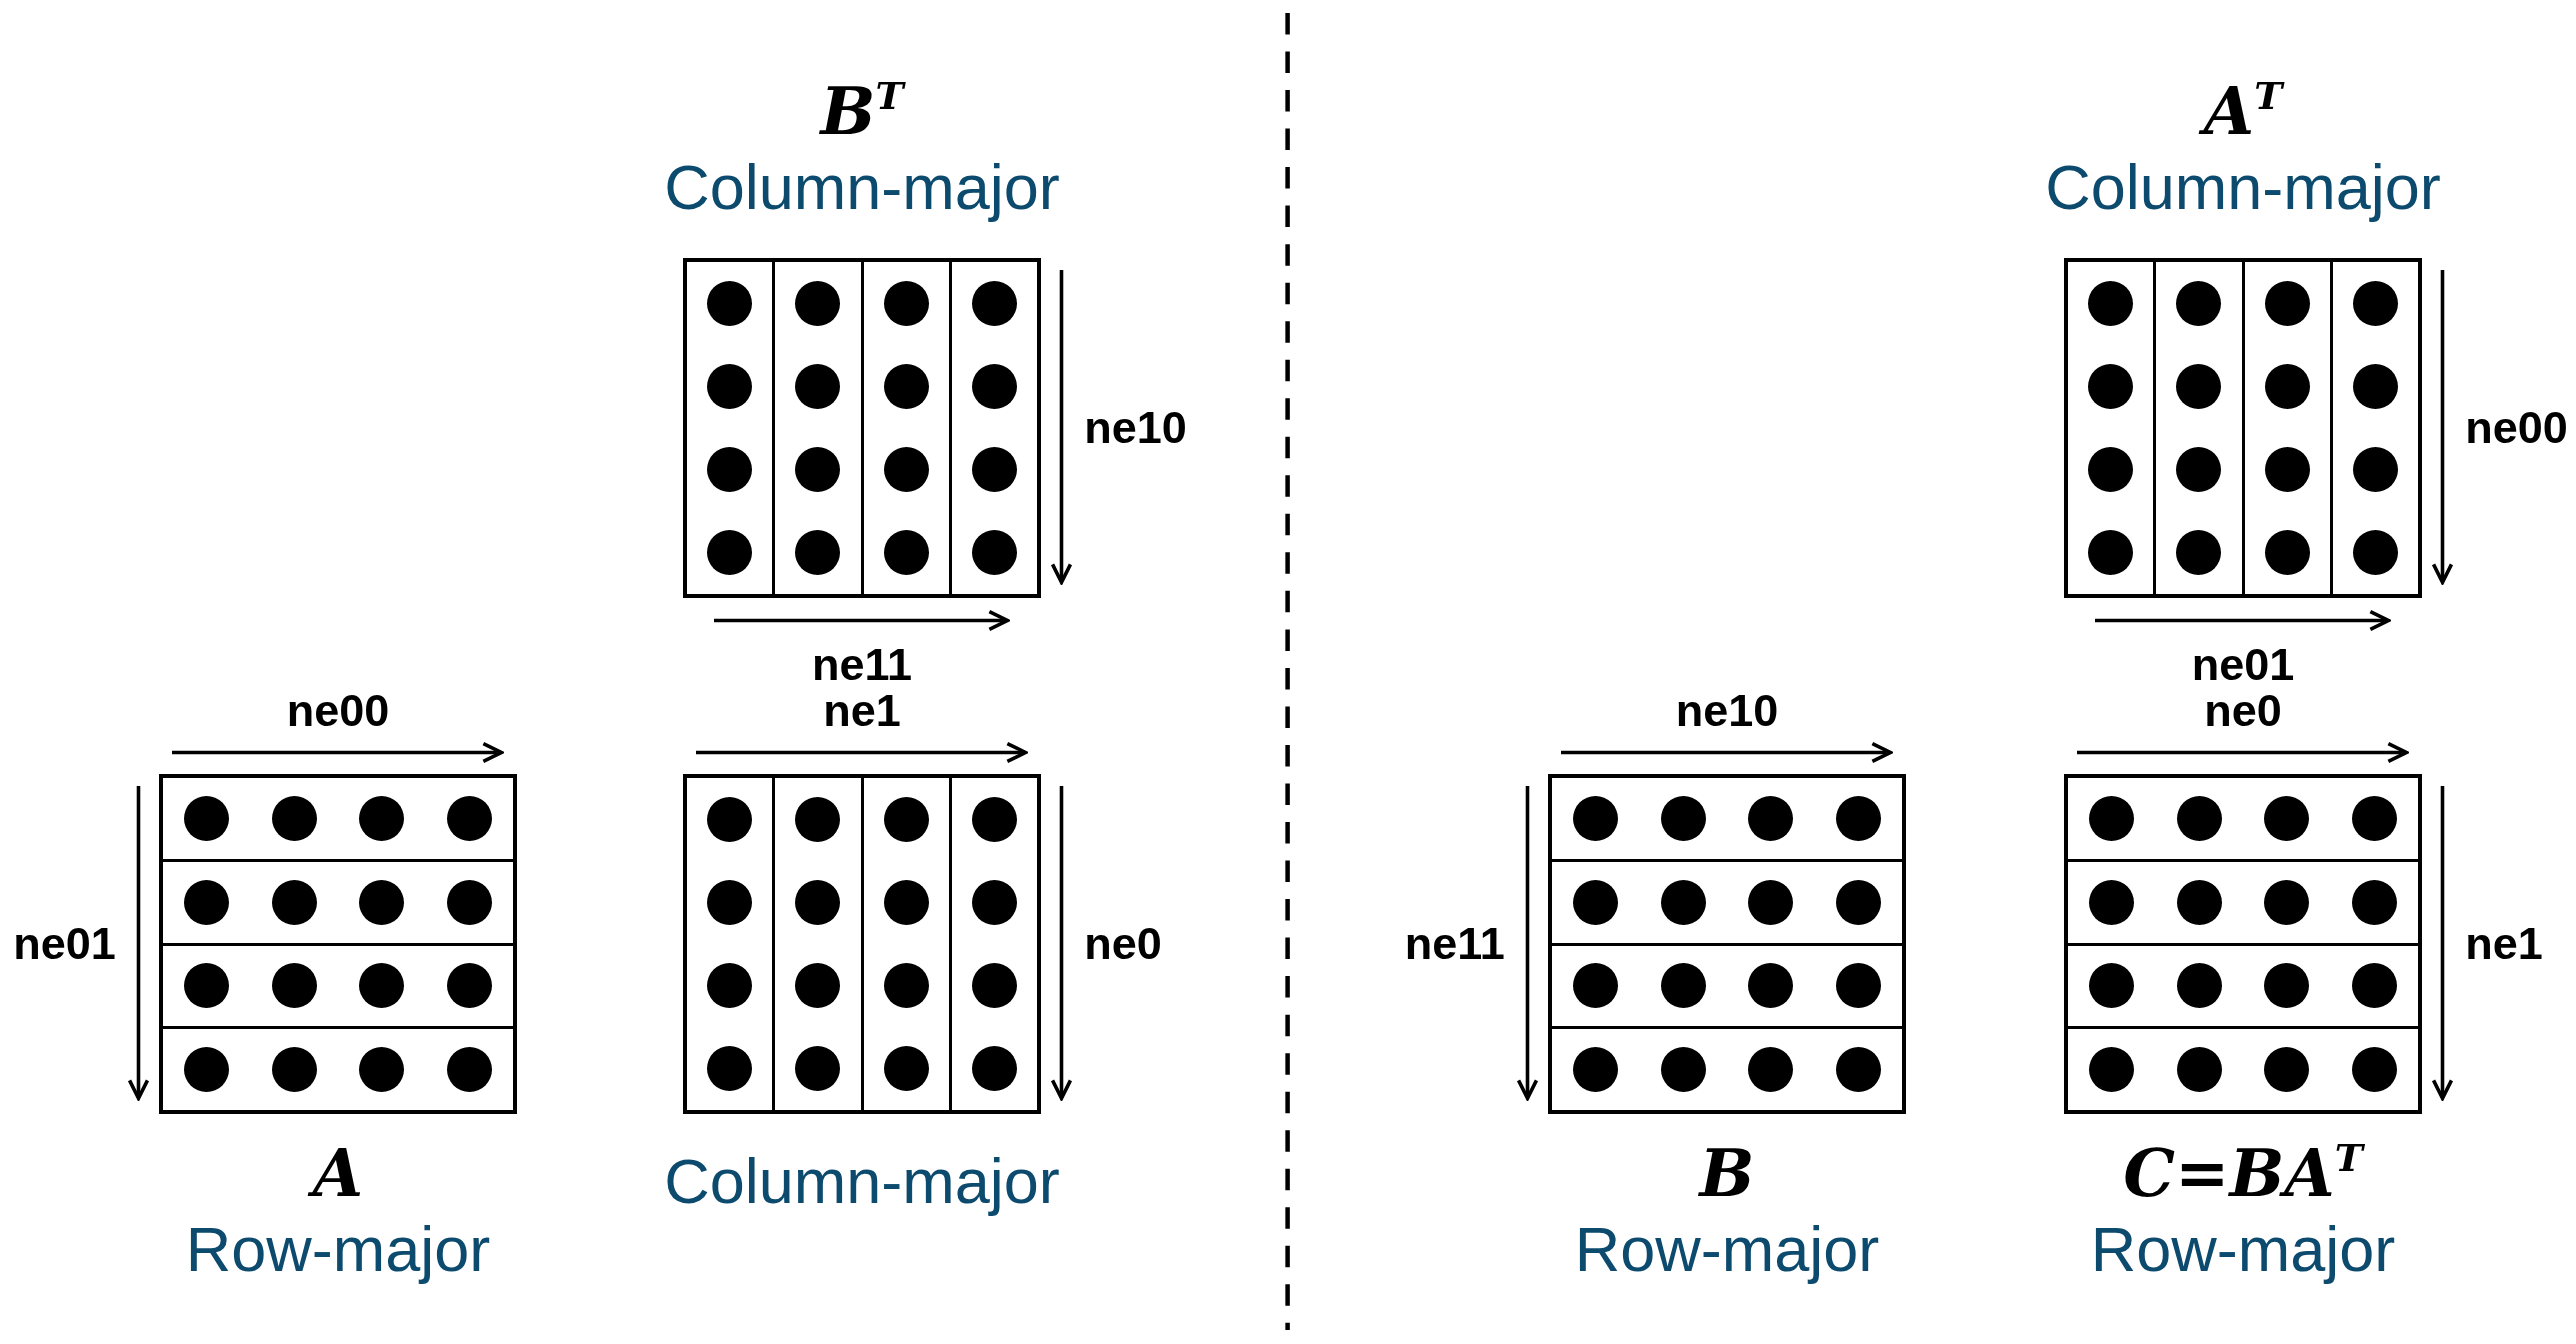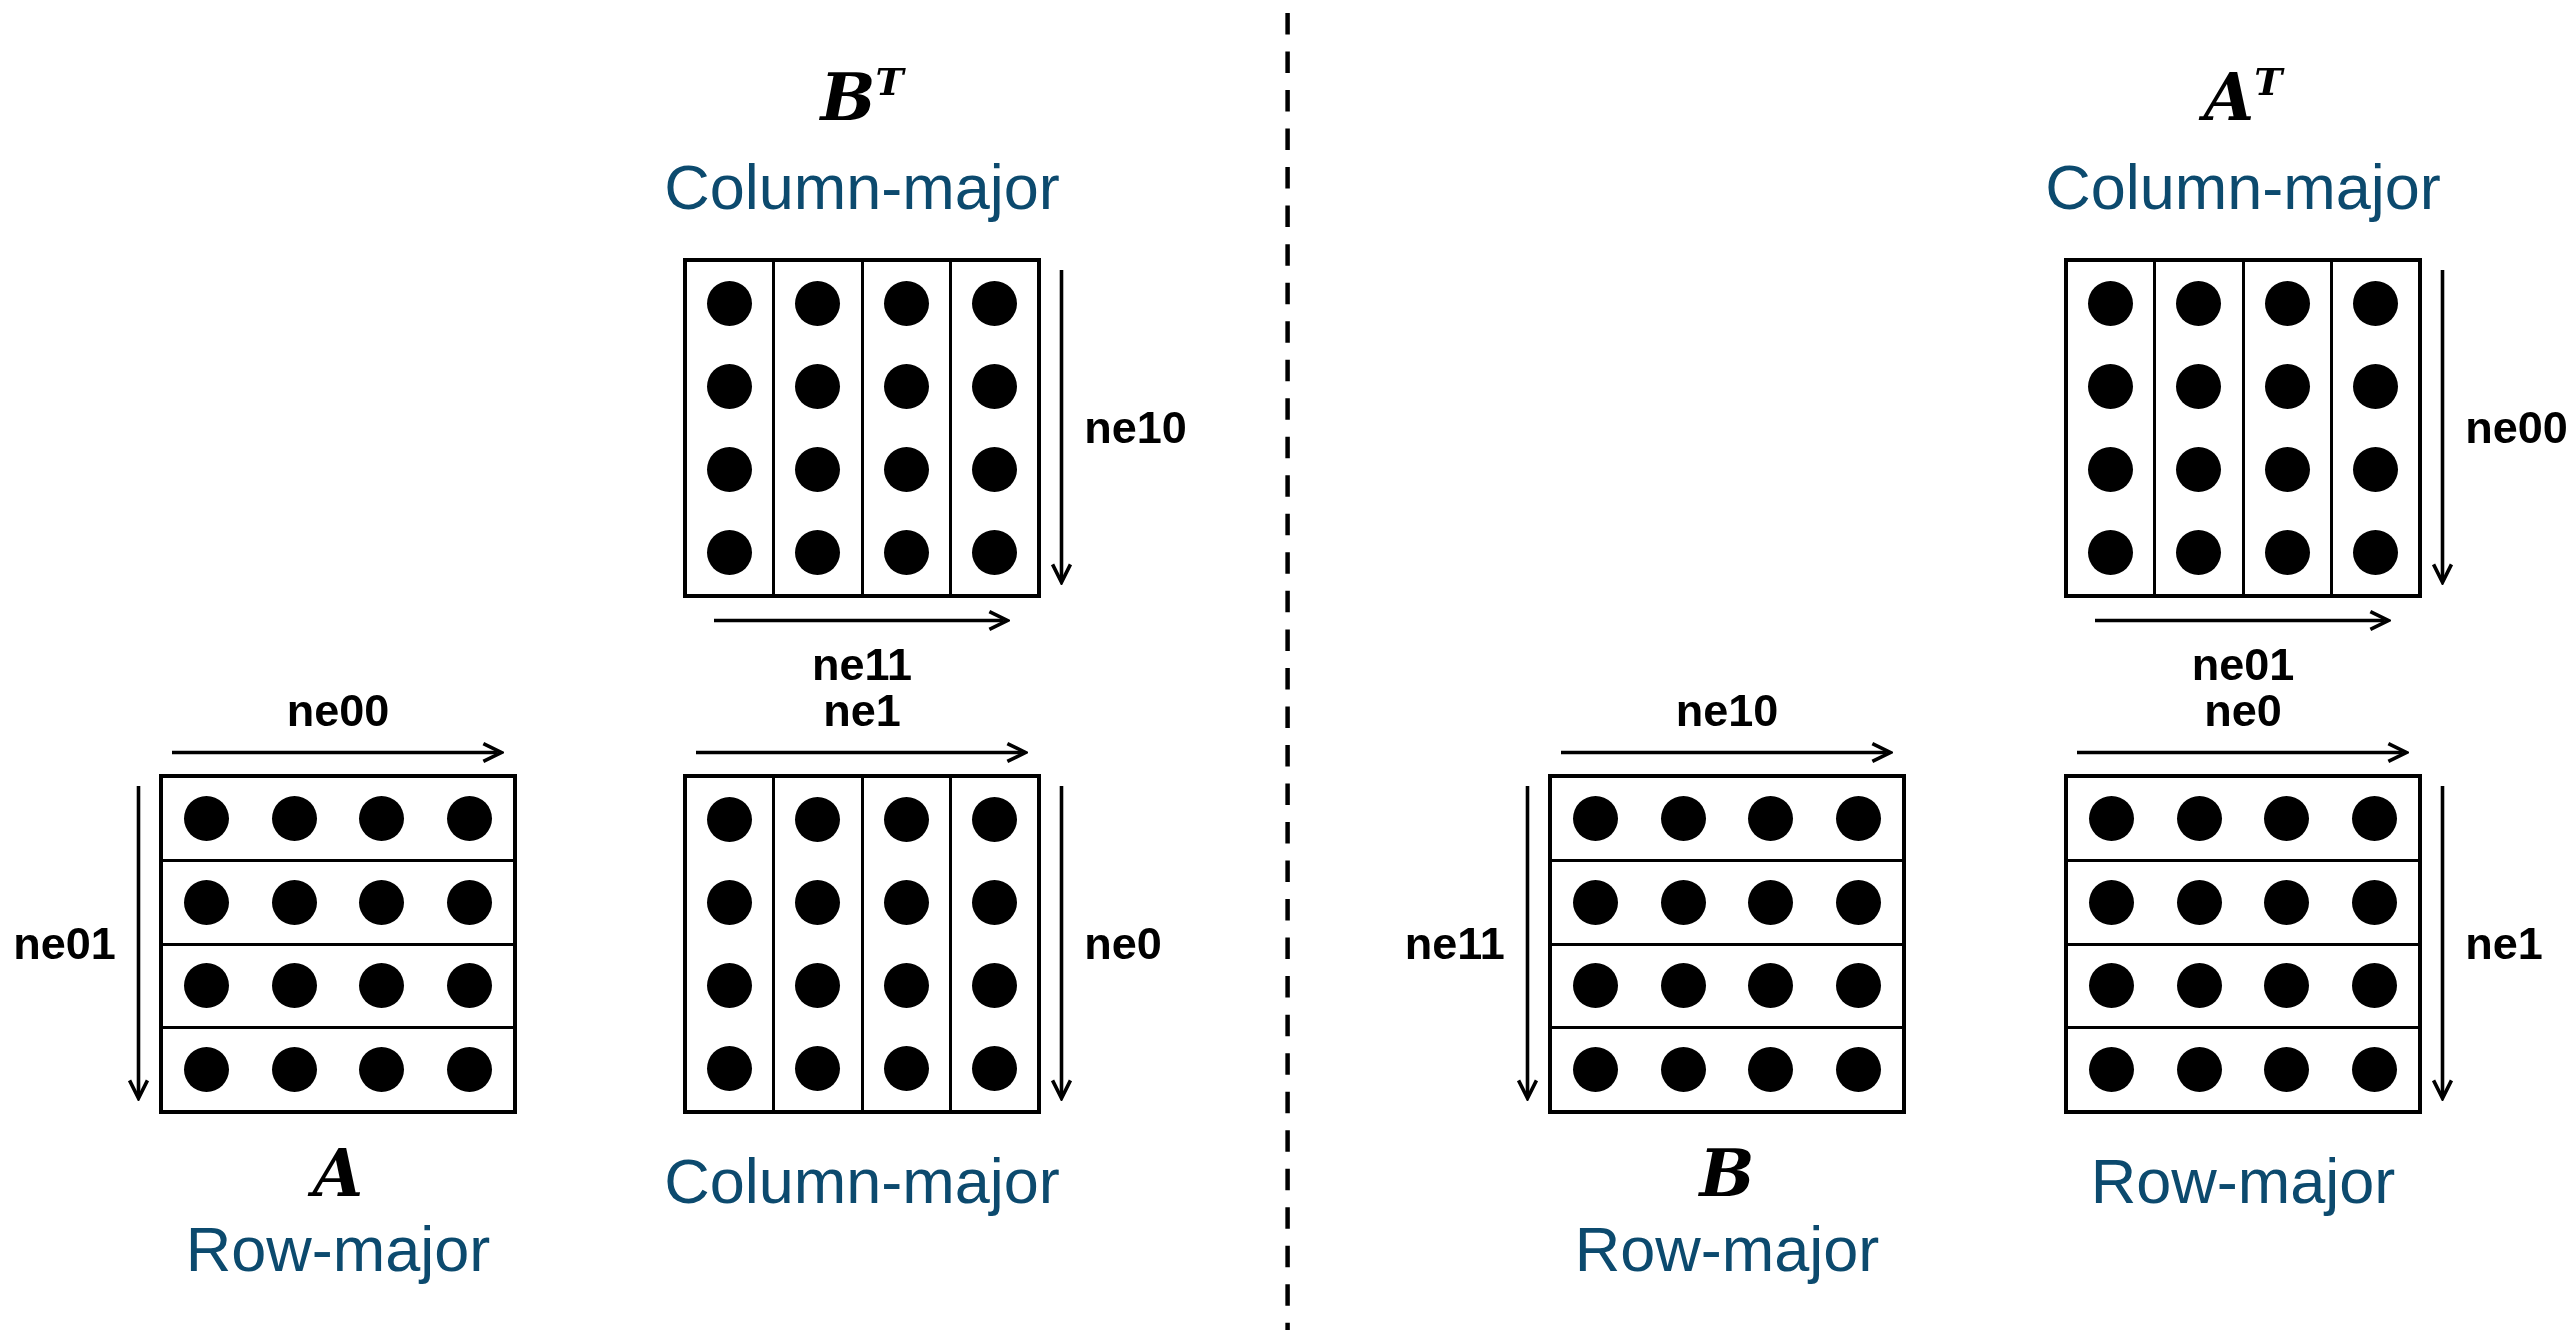--- a/index.html
+++ b/index.html
@@ -35,21 +35,21 @@
   .caption { position:absolute; left:50%; transform:translateX(-50%); text-align:center; white-space:nowrap; }
   .caption.above { bottom:calc(100% + 38px); }
   .caption.below { top:calc(100% + 25px); }
   .math-label {
     font-family:"DejaVu Serif","Liberation Serif",serif;
     font-style:italic; font-weight:bold;
     font-size:65px; line-height:1.05; color:#000;
   }
   .math-label sup { font-size:0.58em; font-style:italic; position:relative; top:-0.05em; }
   .layout-label { font-size:63px; line-height:1.05; color:#0c4a6e; margin-top:9px; }
-  .caption.above .math-label { margin-bottom:23px; }
+  .caption.above .math-label { margin-bottom:9px; }
 
   
   .alabel { font-weight:bold; font-size:45px; color:#000; }
   .arrow-svg { display:inline-block; line-height:0; }
   .edge-arrow { position:absolute; left:0; width:100%; text-align:center; }
   .edge-arrow.top { bottom:calc(100% + 5.4px); }
   .edge-arrow.top .alabel { display:block; margin-bottom:1.8px; }
   .edge-arrow.bottom { top:calc(100% + 9px); }
   .edge-arrow.bottom .alabel { display:block; margin-top:1.8px; }
   .side-arrow { position:absolute; top:5.4px; height:calc(100% - 10.8px); display:flex; align-items:center; gap:9px; }
@@ -528,18 +528,19 @@
         </div>
       </div>
     <div class="side-arrow right">
       <span class="arrow-svg"><svg width="27" height="315" viewBox="0 0 30 352">
             <line x1="15" y1="0" x2="15" y2="345" stroke="#000" stroke-width="4" fill="none"></line>
             <polyline points="5,329 15,349 25,329" stroke="#000" stroke-width="4" fill="none"></polyline>
           </svg></span>
       <span class="alabel">ne1</span>
     </div>
     <div class="caption below">
+      <div class="math-label">C=BA<sup>T</sup></div>
       <div class="layout-label">Row-major</div>
     </div>
   </div>
 
 </div>
 
 
 </body></html>

